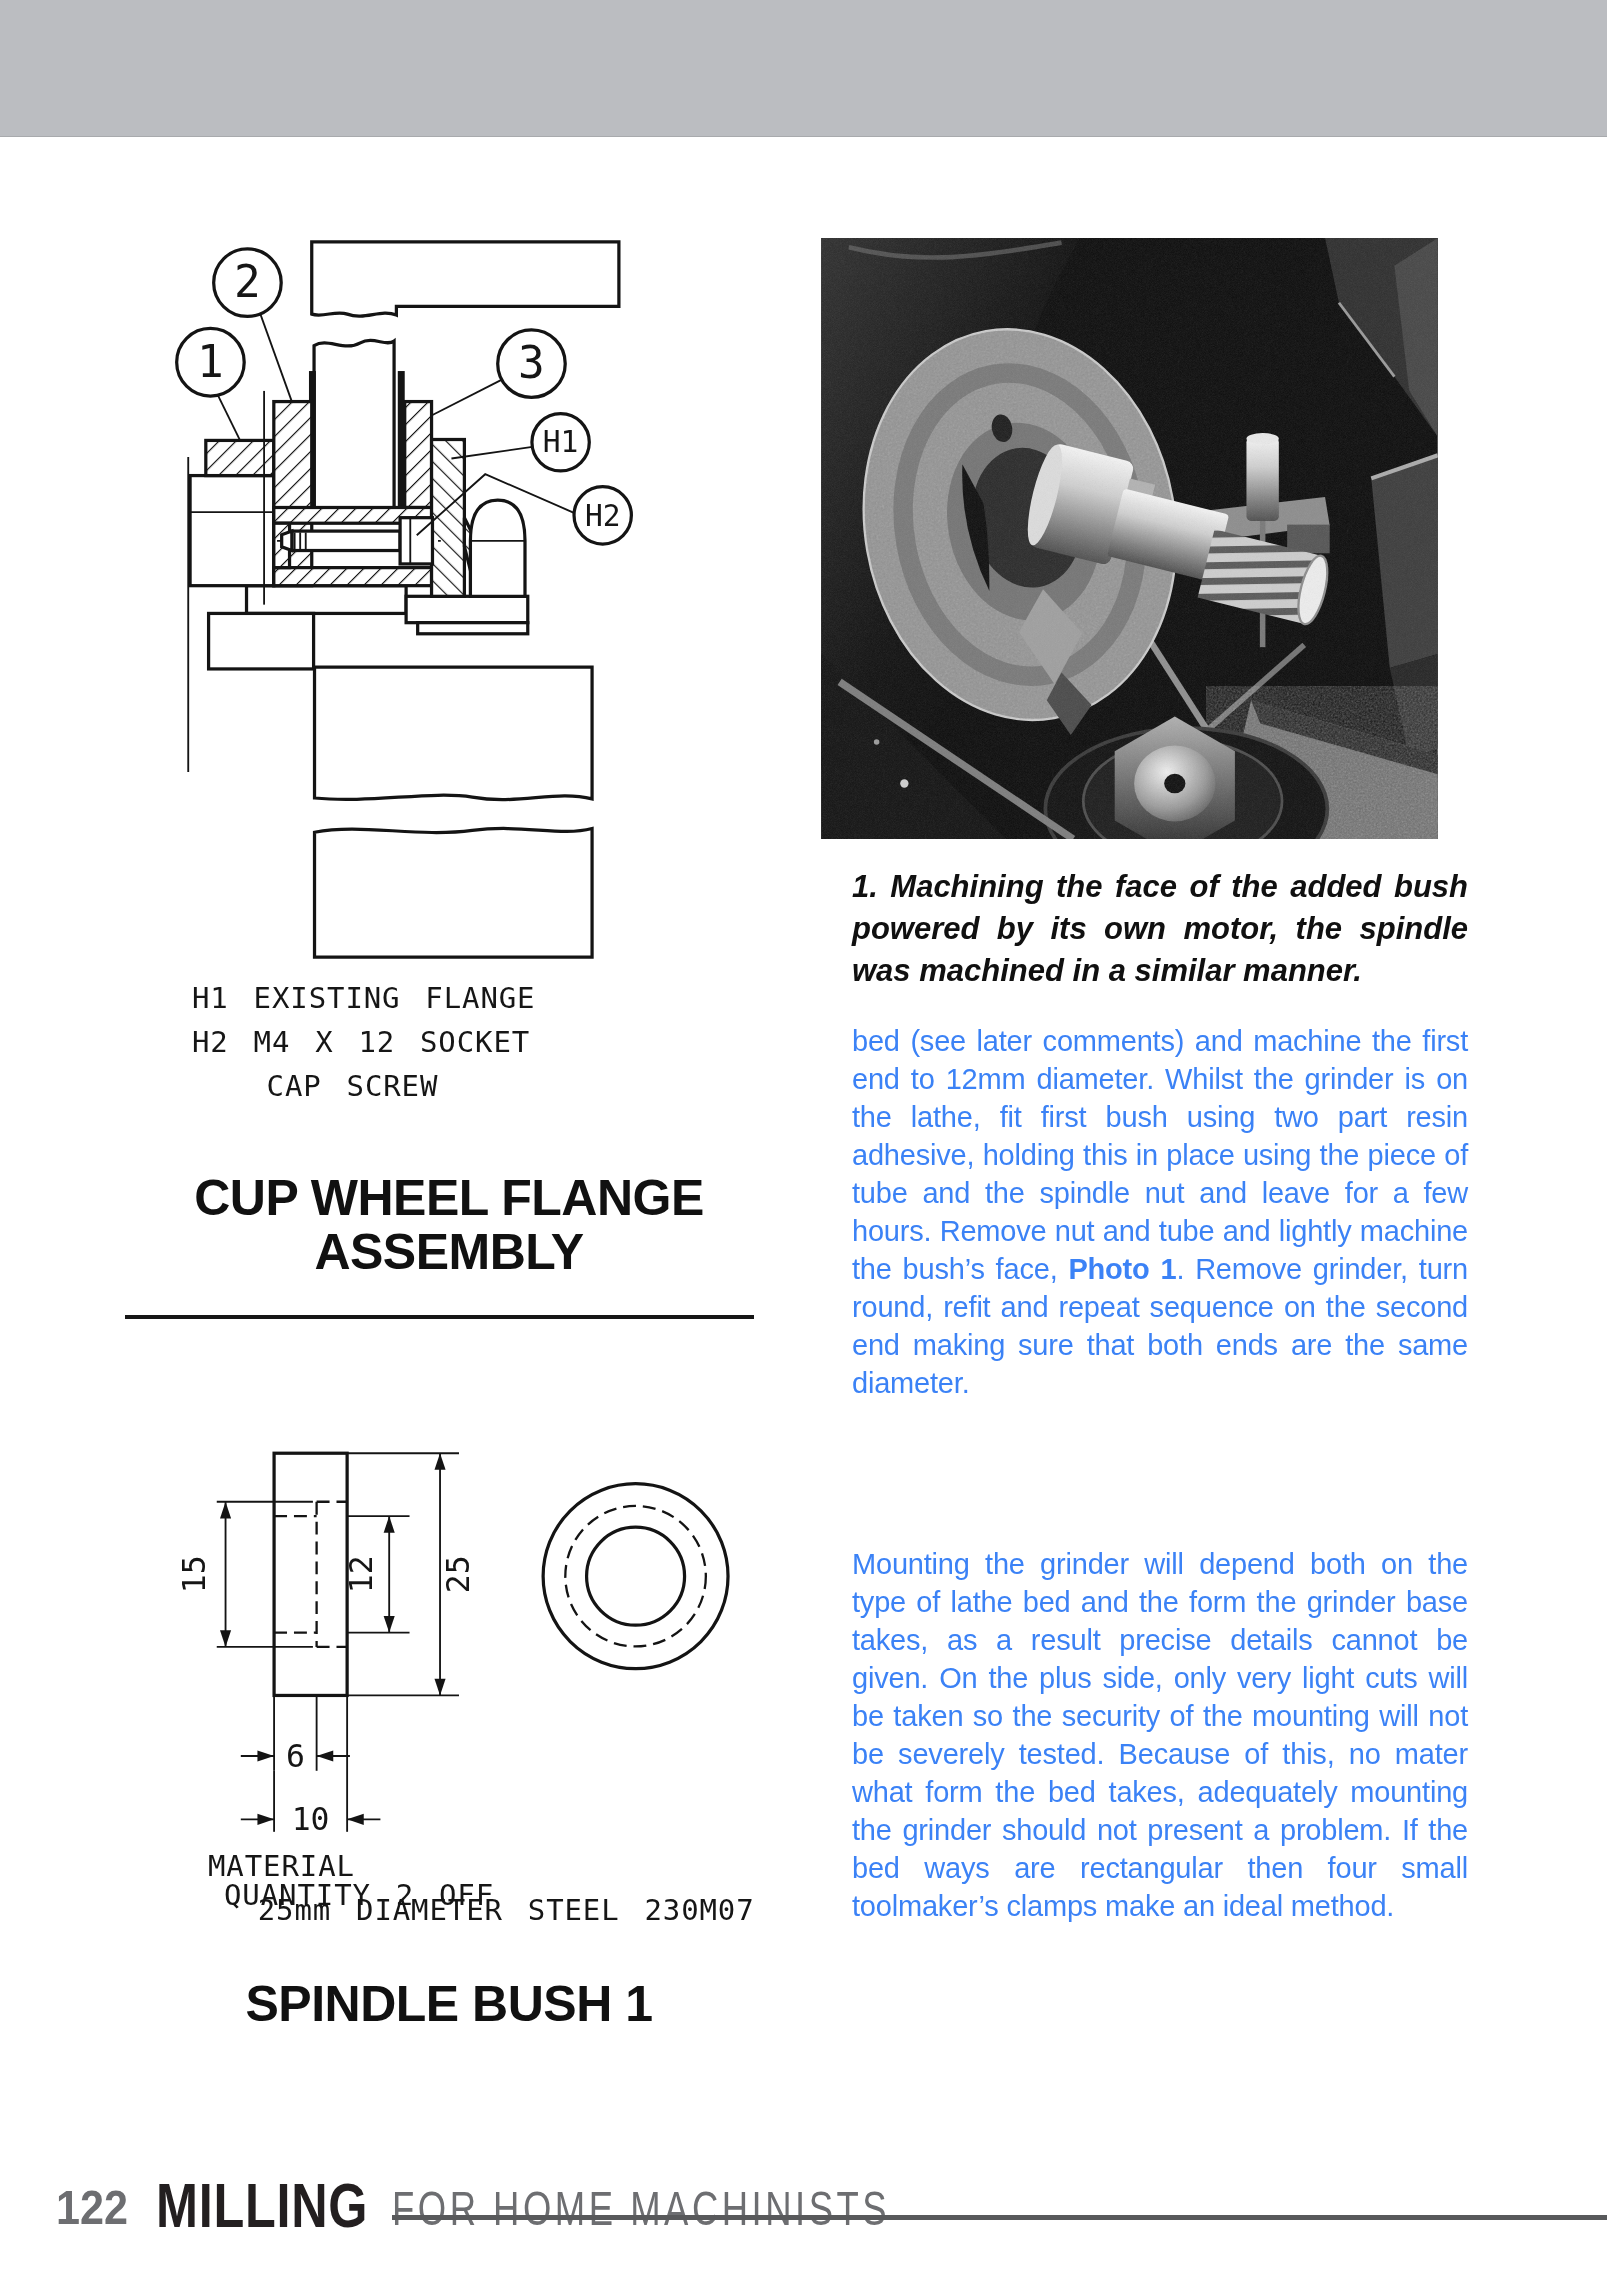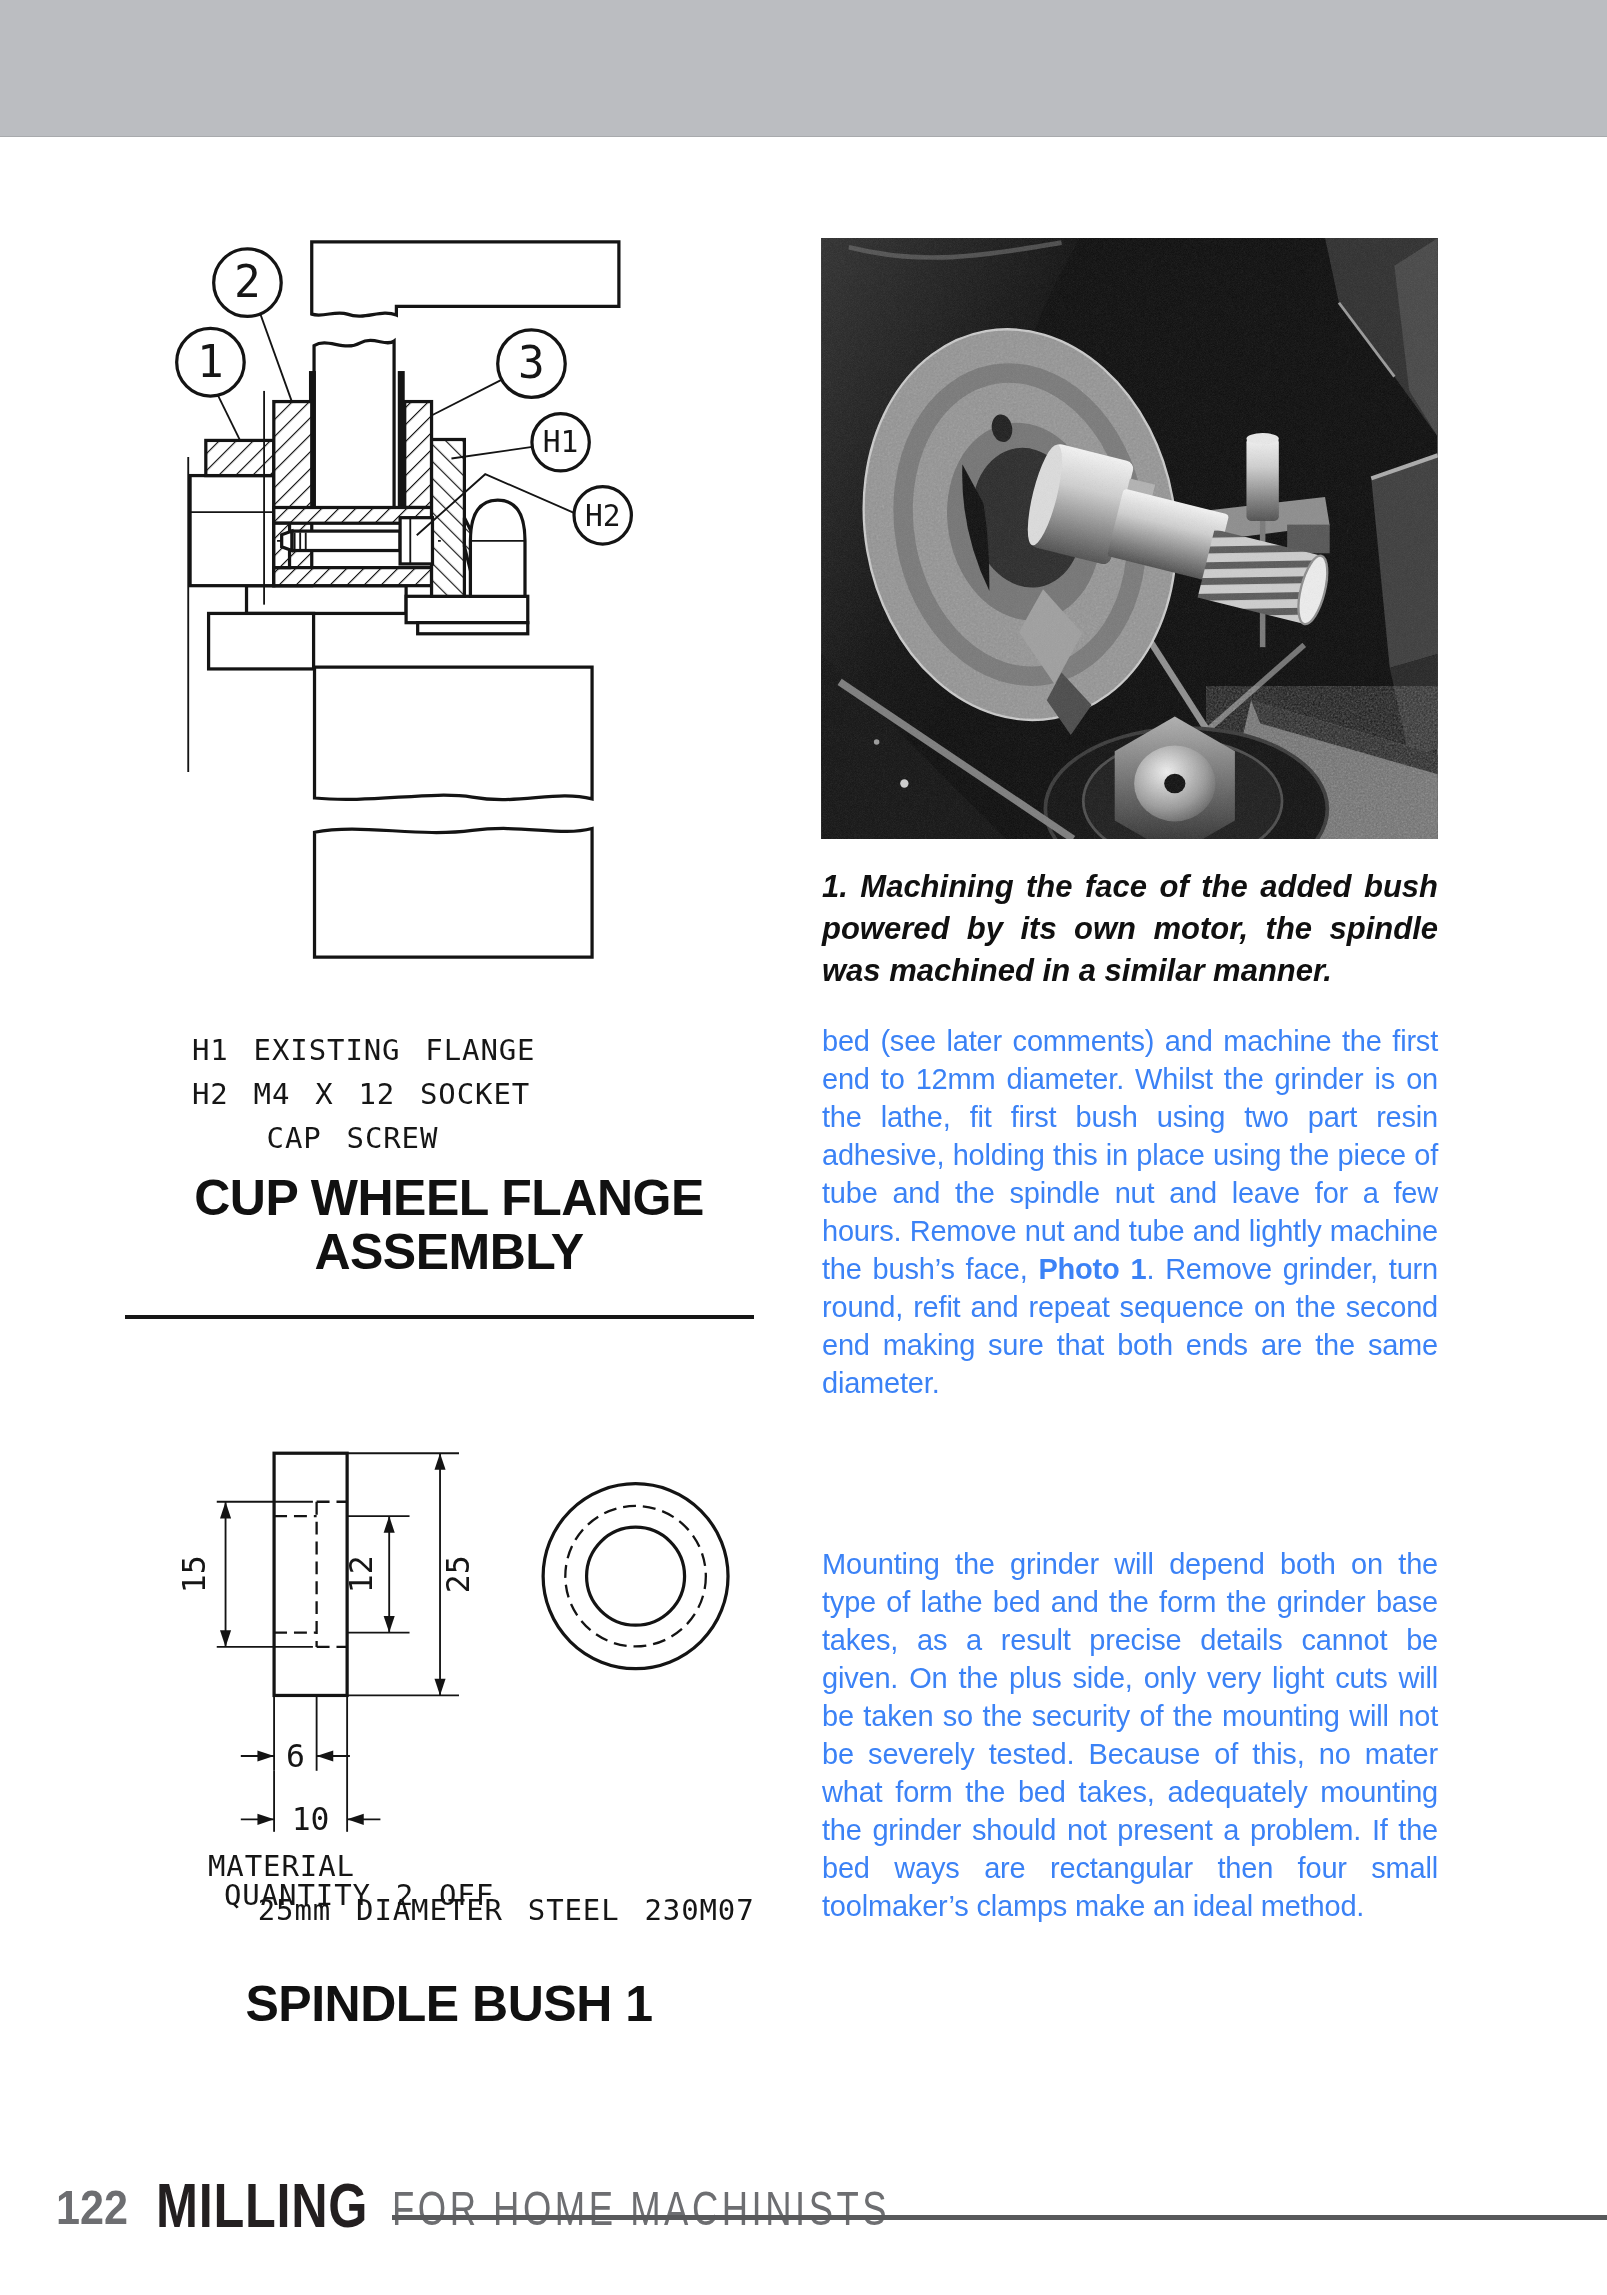--- a/index.html
+++ b/index.html
@@ -7,21 +7,21 @@
         font-family:"Liberation Sans",sans-serif;color:#1c1c1c;}
   .abs{position:absolute;}
   #header-band{left:0;top:0;width:1607px;height:136px;background:#bbbdc1;border-bottom:1.4px solid #a8aaad;}
   
   .cad{font-family:"DejaVu Sans Mono",monospace;font-size:29px;line-height:44px;
        white-space:pre-wrap;letter-spacing:0.9px;word-spacing:6.5px;color:#161616;}
   .figtitle{font-weight:bold;font-size:50px;line-height:54px;text-align:center;
             white-space:pre-line;letter-spacing:-0.5px;color:#111;}
   #section-rule{left:125px;top:1315px;width:629px;height:3.7px;background:#161616;}
   
-  .rightcol{left:822px;width:616px;}
+  .rightcol{left:852px;width:616px;}
   .caption{font-size:31px;line-height:42px;font-weight:bold;font-style:italic;
            text-align:justify;text-align-last:left;color:#101010;}
   .body-text{font-size:29px;line-height:38px;text-align:justify;text-align-last:left;
              color:#3b82f6;letter-spacing:-0.2px;}
   .subhead{font-size:35px;font-weight:bold;letter-spacing:-0.5px;color:#0e0e0e;}
   
   #footer-pagenum{left:56px;top:2179px;font-size:49px;font-weight:bold;color:#6d6e71;
                   transform:scaleX(.88);transform-origin:left top;}
   #footer-title{left:156px;top:2169px;font-size:63px;font-weight:bold;color:#231f20;
                 transform:scaleX(.80);transform-origin:left top;letter-spacing:0.9px;}
@@ -104,21 +104,21 @@
     <circle class="lnw" cx="124" cy="314" r="73"></circle>
     <text x="124" y="346" font-size="96" text-anchor="middle">1</text>
     <circle class="lnw" cx="818" cy="317" r="73"></circle>
     <text x="818" y="349" font-size="96" text-anchor="middle">3</text>
     <circle class="lnw" cx="881" cy="487" r="62"></circle>
     <text x="881" y="509" font-size="64" text-anchor="middle">H1</text>
     <circle class="lnw" cx="972" cy="645" r="62"></circle>
     <text x="972" y="667" font-size="64" text-anchor="middle">H2</text>
   </svg>
 
-  <div class="abs cad" style="left:192px;top:1028px">H1 EXISTING FLANGE
+  <div class="abs cad" style="left:192px;top:976px">H1 EXISTING FLANGE
 H2 M4 X 12 SOCKET
    CAP SCREW</div>
 
   <div class="abs figtitle" style="left:162px;top:1171px;width:574px">CUP WHEEL FLANGE
 ASSEMBLY</div>
 
   <div id="section-rule" class="abs"></div>
 
   <svg class="abs" style="left:176px;top:1364px" width="578" height="490" viewBox="0 0 1250 1060">
 

